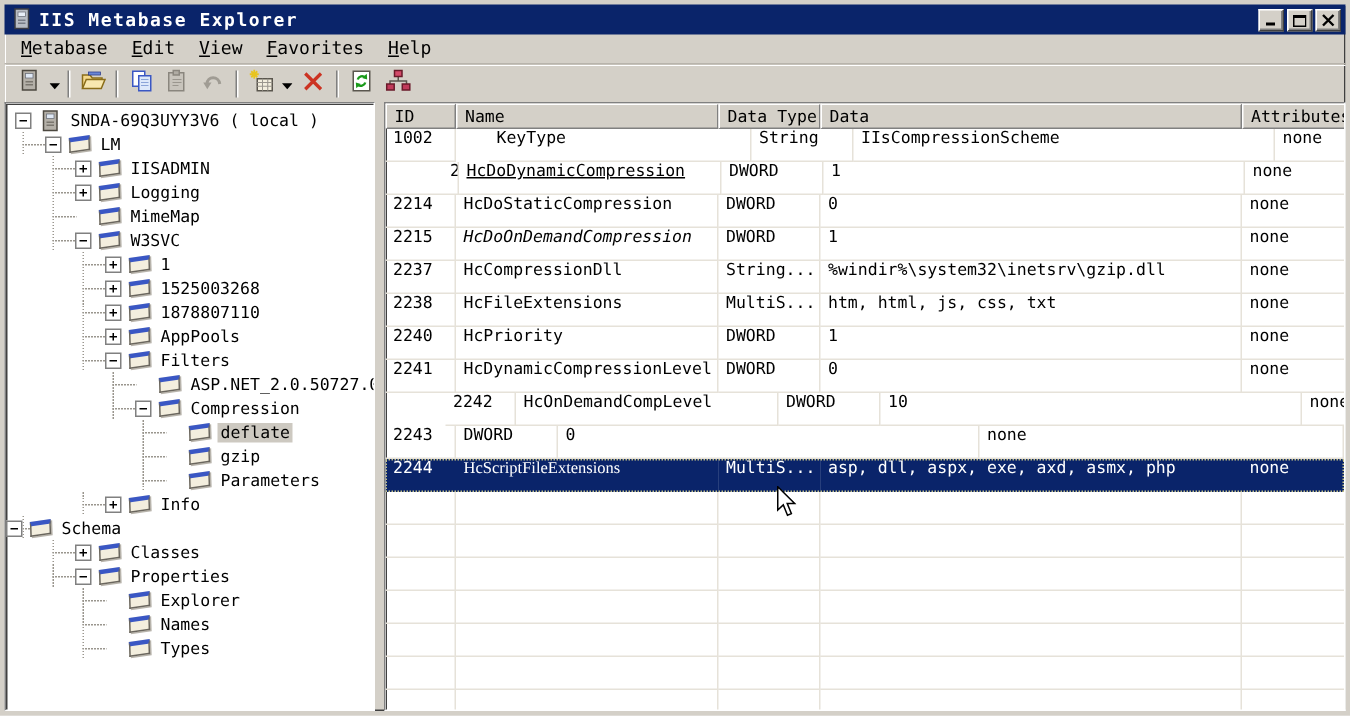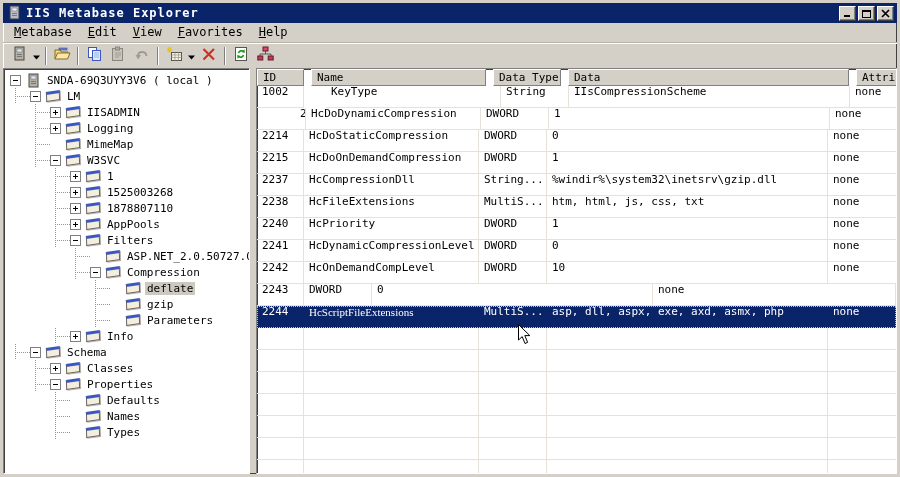--- a/index.html
+++ b/index.html
@@ -97,21 +97,21 @@
   .hdots { height: 1px; top: 8px; background: repeating-linear-gradient(to right, #9a968e 0 1px, transparent 1px 2px); }
   .vdots { width: 1px; background: repeating-linear-gradient(to bottom, #9a968e 0 1px, transparent 1px 2px); }
   
   .key-shape {
     position:absolute; left:1px; top:2px; width:14px; height:10px;
     background:#f3eede; border:1px solid #6a665e;
     border-top:3px solid #3a57c4; transform: rotate(-8deg) skewX(-6deg);
     box-shadow: 1px 1px 0 #b8b4ac;
   }
   
-  .lheader { display: flex; height: 17px; gap: 7px; }
+  .lheader { display: flex; height: 17px; }
   .hcell {
     background: #D4D0C8; font-size: 11px; padding: 1px 5px;
     border-top: 1px solid #fff; border-left: 1px solid #fff;
     border-right: 1px solid #808080; border-bottom: 1px solid #808080;
     white-space: nowrap; overflow: hidden; flex: 0 0 auto;
   }
   .lrow { display: flex; height: 22px; }
   .lcell {
     padding: 0 5px; line-height: 12px; white-space: nowrap; overflow: hidden;
     border-right: 1px solid #e6e2d9; border-bottom: 1px solid #e6e2d9;
@@ -395,21 +395,21 @@
         </div>
         <div class="tnode" style="padding-left: 66px;">
           <div class="vdots" style="left: 51px; top: 0px; height: 16px;"></div>
           <div class="hdots" style="left: 51px; width: 16px;"></div>
           <div class="expander plus"></div>
           <div class="t-icon">
             <div class="key-shape"></div>
           </div>
           <span class="t-label">Info</span>
         </div>
-        <div class="tnode" style="padding-left: 26px; text-align: right;">
+        <div class="tnode" style=" text-align: right;">
           <div class="vdots" style="left: 11px; top: 0px; height: 16px;"></div>
           <div class="hdots" style="left: 11px; width: 16px;"></div>
           <div class="expander"></div>
           <div class="t-icon">
             <div class="key-shape"></div>
           </div>
           <span class="t-label">Schema</span>
         </div>
         <div class="tnode" style="padding-left: 46px;">
           <div class="vdots" style="left: 31px; top: 0px; height: 16px;"></div>
@@ -429,21 +429,21 @@
           </div>
           <span class="t-label">Properties</span>
         </div>
         <div class="tnode" style="padding-left: 66px;">
           <div class="vdots" style="left: 51px; top: 0px; height: 16px;"></div>
           <div class="hdots" style="left: 51px; width: 16px;"></div>
           <div class="exp-spacer"></div>
           <div class="t-icon">
             <div class="key-shape"></div>
           </div>
-          <span class="t-label">Defaults</span>
+          <span class="t-label">Explorer</span>
         </div>
         <div class="tnode" style="padding-left: 66px;">
           <div class="vdots" style="left: 51px; top: 0px; height: 16px;"></div>
           <div class="hdots" style="left: 51px; width: 16px;"></div>
           <div class="exp-spacer"></div>
           <div class="t-icon">
             <div class="key-shape"></div>
           </div>
           <span class="t-label">Names</span>
         </div>
@@ -469,35 +469,35 @@
       <div class="lbody">
           <div class="lrow">
             <div class="lcell" style="width: 47px;">1002</div>
             <div class="lcell" style="width: 175px; margin-left: 22px;">KeyType</div>
             <div class="lcell" style="width: 68px;">String</div>
             <div class="lcell" style="width: 281px;">IIsCompressionScheme</div>
             <div class="lcell" style="flex: 1 0 72px;">none</div>
           </div>
           <div class="lrow">
             <div class="lcell" style="width: 47px; padding-left: 43px;">2213</div>
-            <div class="lcell" style="width: 175px;">HcDoDynamicCompression</div>
+            <div class="lcell" style="width: 175px; text-decoration: underline;">HcDoDynamicCompression</div>
             <div class="lcell" style="width: 68px;">DWORD</div>
             <div class="lcell" style="width: 281px;">1</div>
             <div class="lcell" style="flex: 1 0 72px;">none</div>
           </div>
           <div class="lrow">
             <div class="lcell" style="width: 47px;">2214</div>
             <div class="lcell" style="width: 175px;">HcDoStaticCompression</div>
             <div class="lcell" style="width: 68px;">DWORD</div>
             <div class="lcell" style="width: 281px;">0</div>
             <div class="lcell" style="flex: 1 0 72px;">none</div>
           </div>
           <div class="lrow">
             <div class="lcell" style="width: 47px;">2215</div>
-            <div class="lcell" style="width: 175px;">HcDoOnDemandCompression</div>
+            <div class="lcell" style="width: 175px; font-style: italic;">HcDoOnDemandCompression</div>
             <div class="lcell" style="width: 68px;">DWORD</div>
             <div class="lcell" style="width: 281px;">1</div>
             <div class="lcell" style="flex: 1 0 72px;">none</div>
           </div>
           <div class="lrow">
             <div class="lcell" style="width: 47px;">2237</div>
             <div class="lcell" style="width: 175px;">HcCompressionDll</div>
             <div class="lcell" style="width: 68px;">String...</div>
             <div class="lcell" style="width: 281px;">%windir%\system32\inetsrv\gzip.dll</div>
             <div class="lcell" style="flex: 1 0 72px;">none</div>
@@ -517,21 +517,21 @@
             <div class="lcell" style="flex: 1 0 72px;">none</div>
           </div>
           <div class="lrow">
             <div class="lcell" style="width: 47px;">2241</div>
             <div class="lcell" style="width: 175px;">HcDynamicCompressionLevel</div>
             <div class="lcell" style="width: 68px;">DWORD</div>
             <div class="lcell" style="width: 281px;">0</div>
             <div class="lcell" style="flex: 1 0 72px;">none</div>
           </div>
           <div class="lrow">
-            <div class="lcell" style="width: 47px;">2242</div>
+            <div class="lcell" style="width: 47px; margin-left: 40px;">2242</div>
             <div class="lcell" style="width: 175px;">HcOnDemandCompLevel</div>
             <div class="lcell" style="width: 68px;">DWORD</div>
             <div class="lcell" style="width: 281px;">10</div>
             <div class="lcell" style="flex: 1 0 72px;">none</div>
           </div>
           <div class="lrow">
             <div class="lcell" style="width: 47px;">2243</div>
             <div class="lcell" style="width: 68px;">DWORD</div>
             <div class="lcell" style="width: 281px;">0</div>
             <div class="lcell" style="flex: 1 0 72px;">none</div>

